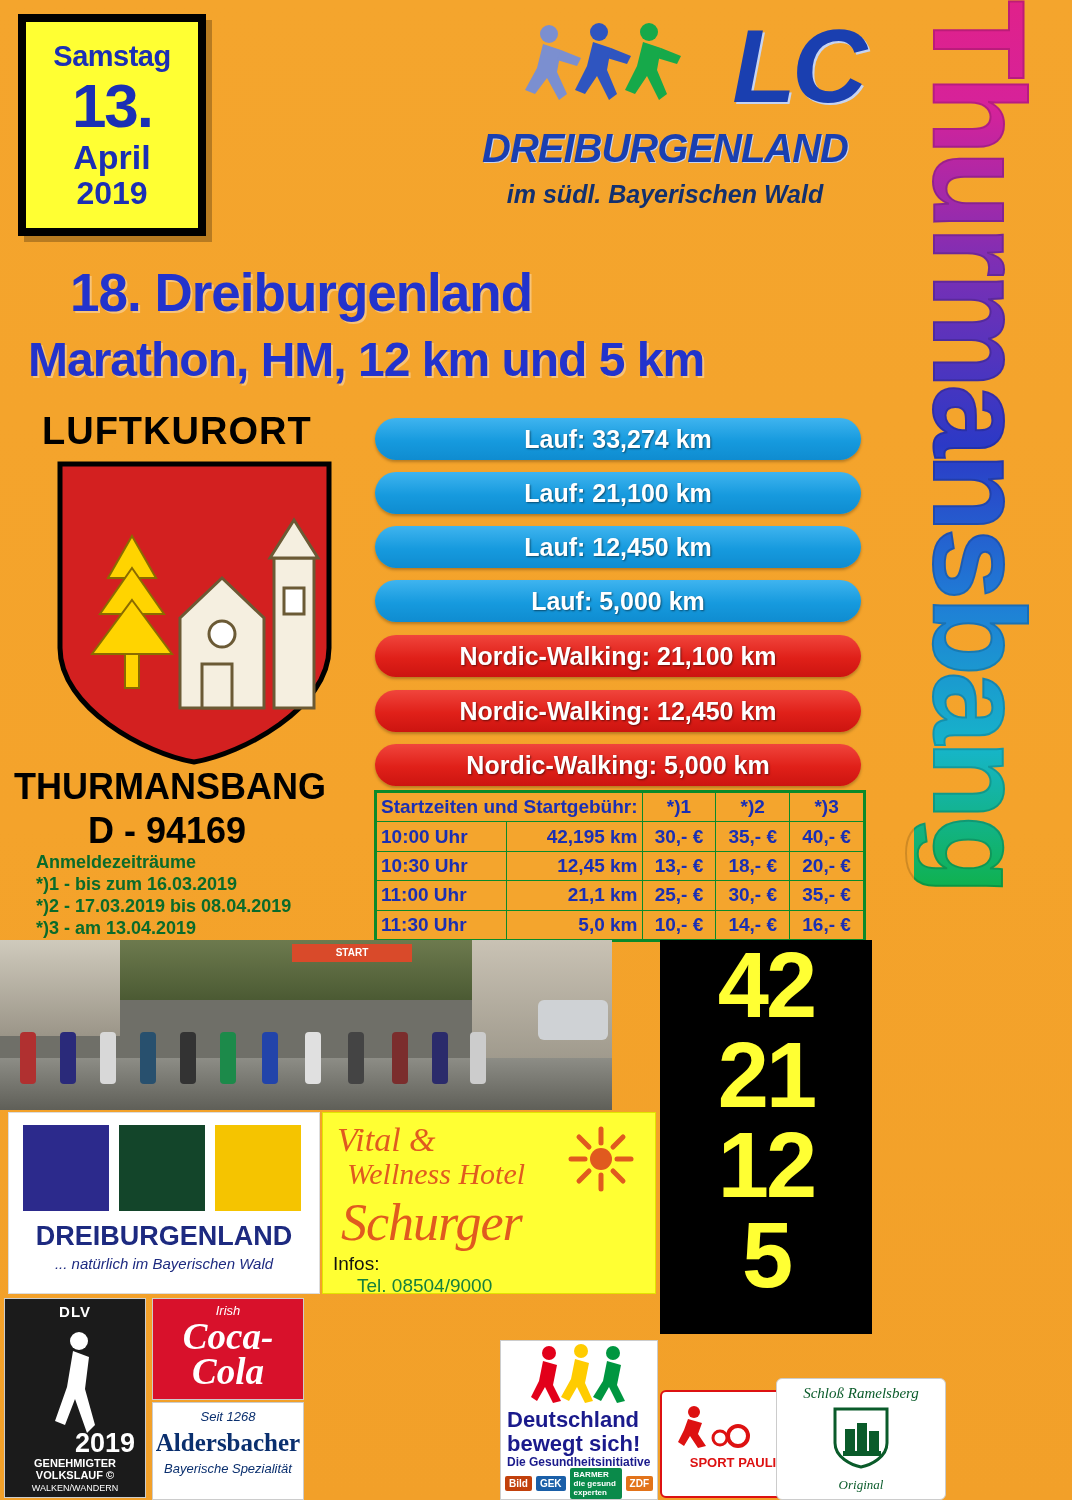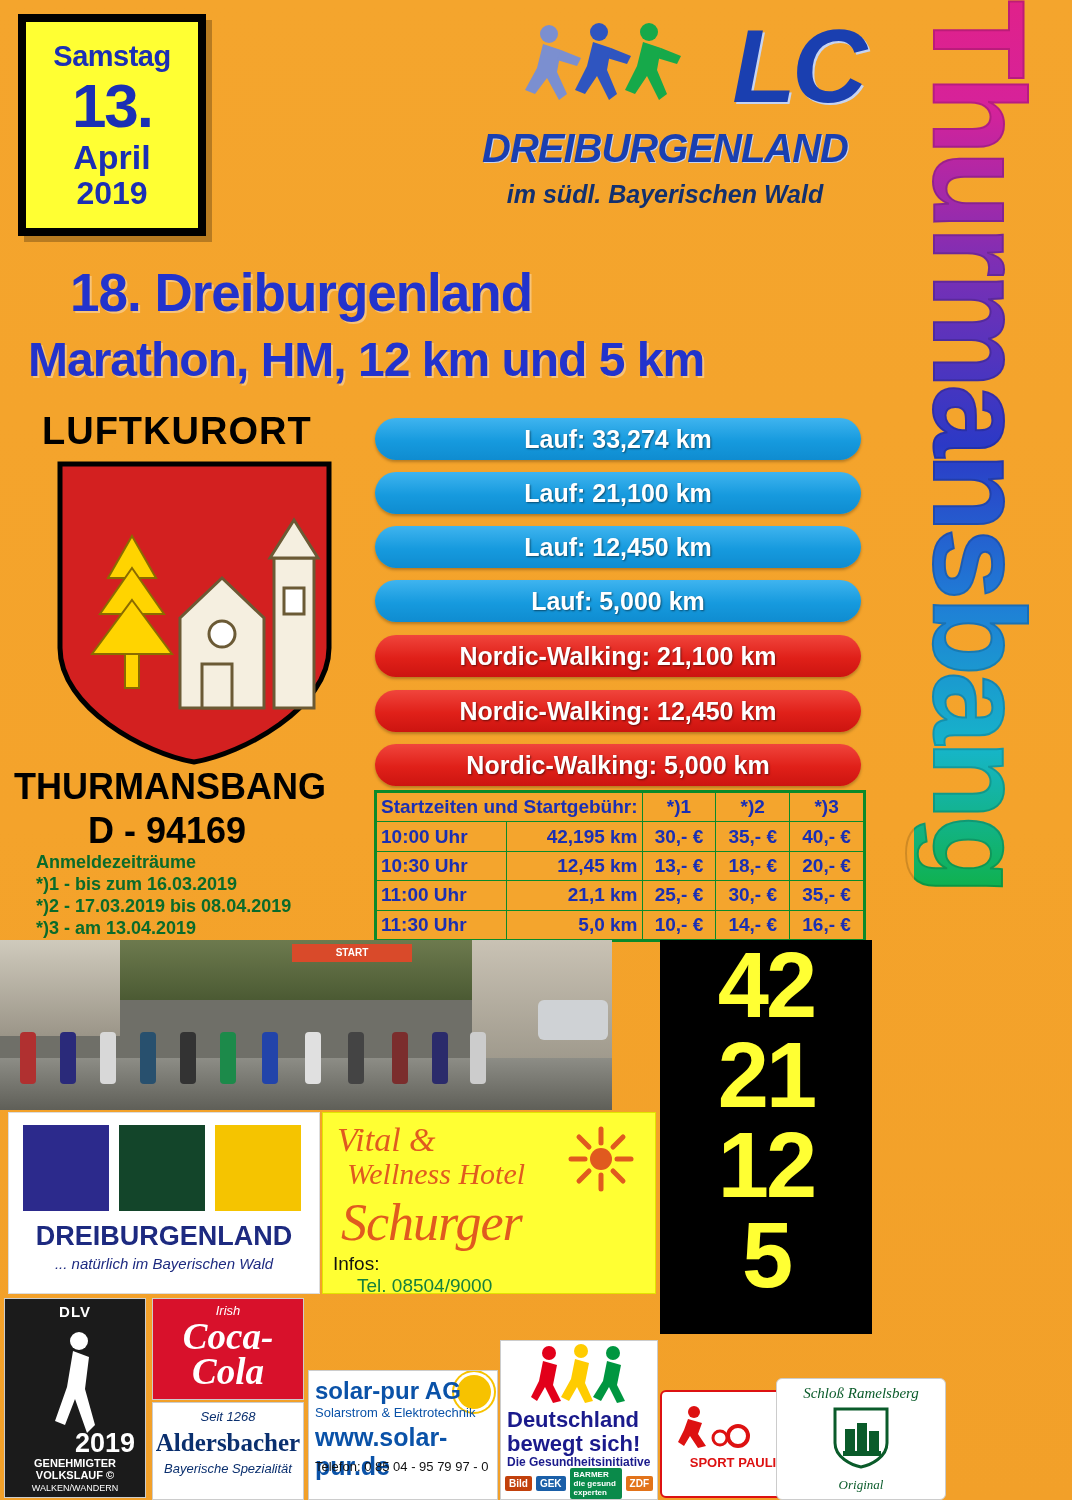--- a/index.html
+++ b/index.html
@@ -386,27 +386,20 @@
     <div class="cola-irish">Irish</div>
     <div class="cola-name">Coca-Cola</div>
   </div>
 
   <div class="sp sp-ald">
     <div class="ald-s">Seit 1268</div>
     <div class="ald-n">Aldersbacher</div>
     <div class="ald-b">Bayerische Spezialität</div>
   </div>
 
-  <div class="sp sp-solar">
-    <div class="sol-sun"></div>
-    <div class="sol-n">solar-pur AG</div>
-    <div class="sol-s">Solarstrom &amp; Elektrotechnik</div>
-    <div class="sol-w">www.solar-pur.de</div>
-    <div class="sol-t">Telefon: 0 85 04 - 95 79 97 - 0</div>
-  </div>
 
   <div class="sp sp-dbs">
     <svg class="dbs-figs" viewBox="0 0 108 62">
       <g fill="#e2001a">
           <circle cx="22" cy="10" r="7"></circle>
           <path d="M16 18 L30 22 L26 42 L34 58 L26 60 L18 44 L10 58 L4 54 L12 38 Z"></path>
         </g>
       <g fill="#ffcc00">
           <circle cx="54" cy="8" r="7"></circle>
           <path d="M48 16 L62 20 L58 40 L66 58 L58 60 L50 44 L42 58 L34 54 L44 36 Z"></path>

